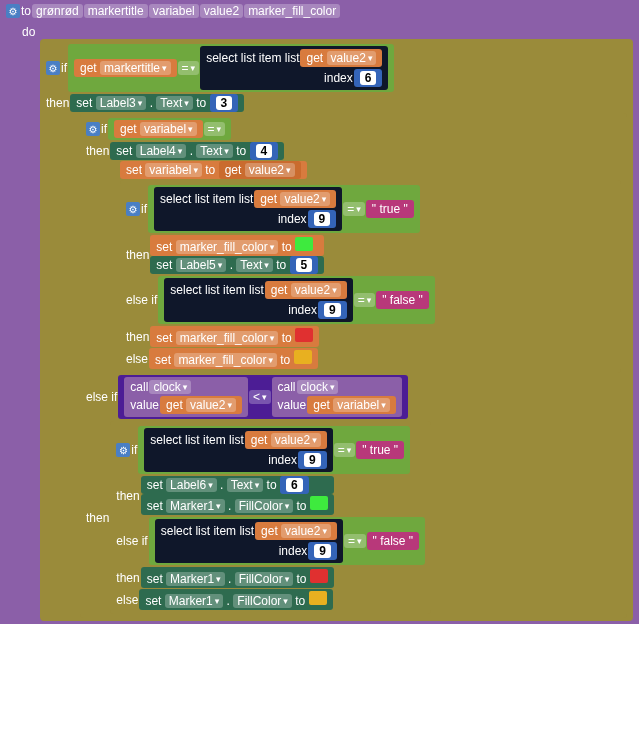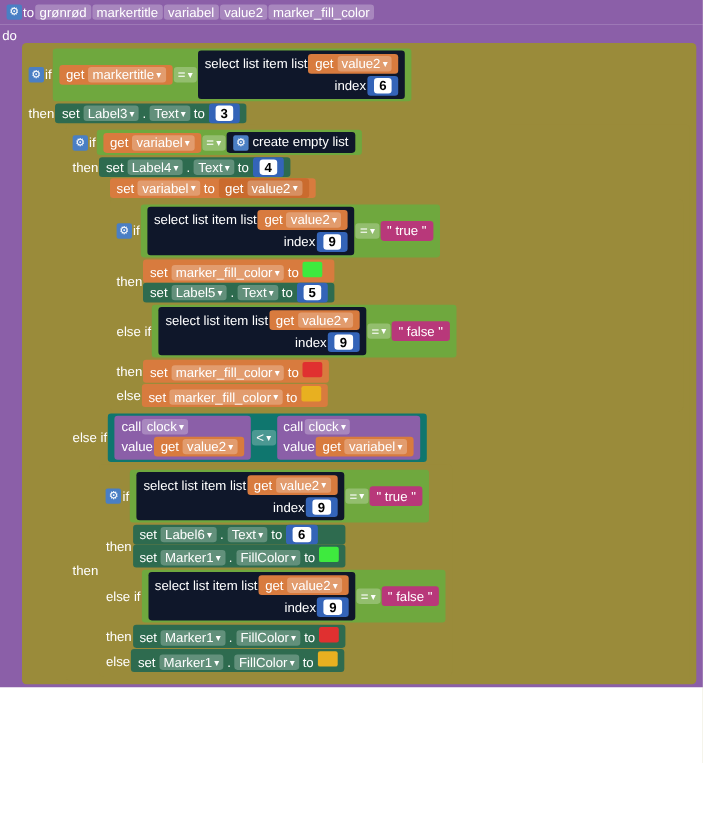--- a/index.html
+++ b/index.html
@@ -36,21 +36,21 @@
   <span class="gear">⚙</span>
   <span>to</span>
   <span class="chip orange2">grønrød</span>
   <span class="chip orange2">markertitle</span>
   <span class="chip orange2">variabel</span>
   <span class="chip orange2">value2</span>
   <span class="chip orange2">marker_fill_color</span>
  </div>
 </div>
 
-<div class="purple sect" style="padding-left:2px">
+<div class="purple sect" style="padding-left:22px">
  <span>do</span>
 
  
  <div class="olive sect" style="margin-left:18px;border-radius:4px">
   <div class="row">
    <span class="gear">⚙</span>
    <span class="kw">if</span>
    <div class="green inner row">
     <span class="orange inner"><span>get</span> <span class="chip">
                 <span>markertitle</span>
@@ -93,21 +93,20 @@
     <span class="kw">if</span>
     <div class="green inner row">
      <span class="orange inner"><span>get</span> <span class="chip">
                   <span>variabel</span>
                   <span class="dd">▾</span>
                 </span></span>
      <span class="chip">
                 <span>=</span>
                 <span class="dd">▾</span>
               </span>
-     <span class="teal inner"><span class="gear">⚙</span> <span>create empty list</span></span>
     </div>
    </div>
 
    <div class="row">
             <span class="kw">then</span>
     <div class="dgreen inner"><span>set</span> <span class="chip">
                 <span>Label4</span>
                 <span class="dd">▾</span>
               </span> . <span class="chip">
                 <span>Text</span>
@@ -199,21 +198,21 @@
               <span class="kw">else</span>
      <span class="orange inner"><span>set</span> <span class="chip">
                   <span>marker_fill_color</span>
                   <span class="dd">▾</span>
                 </span> <span>to</span> <span class="sq amber"></span></span>
     </div>
    </div>
 
    <div class="row">
             <span class="kw">else if</span>
-    <div class="blue inner row" style="background:#0f766e">
+    <div class="blue inner row" style="background:#4c1d95">
      <div class="purple inner stack">
       <div class="row">
                   <span>call</span> 
                   <span class="chip">
                     <span>clock</span>
                     <span class="dd">▾</span>
                   </span>
                 </div>
       <div class="row" style="justify-content:flex-end">
                   <span>value</span> 

